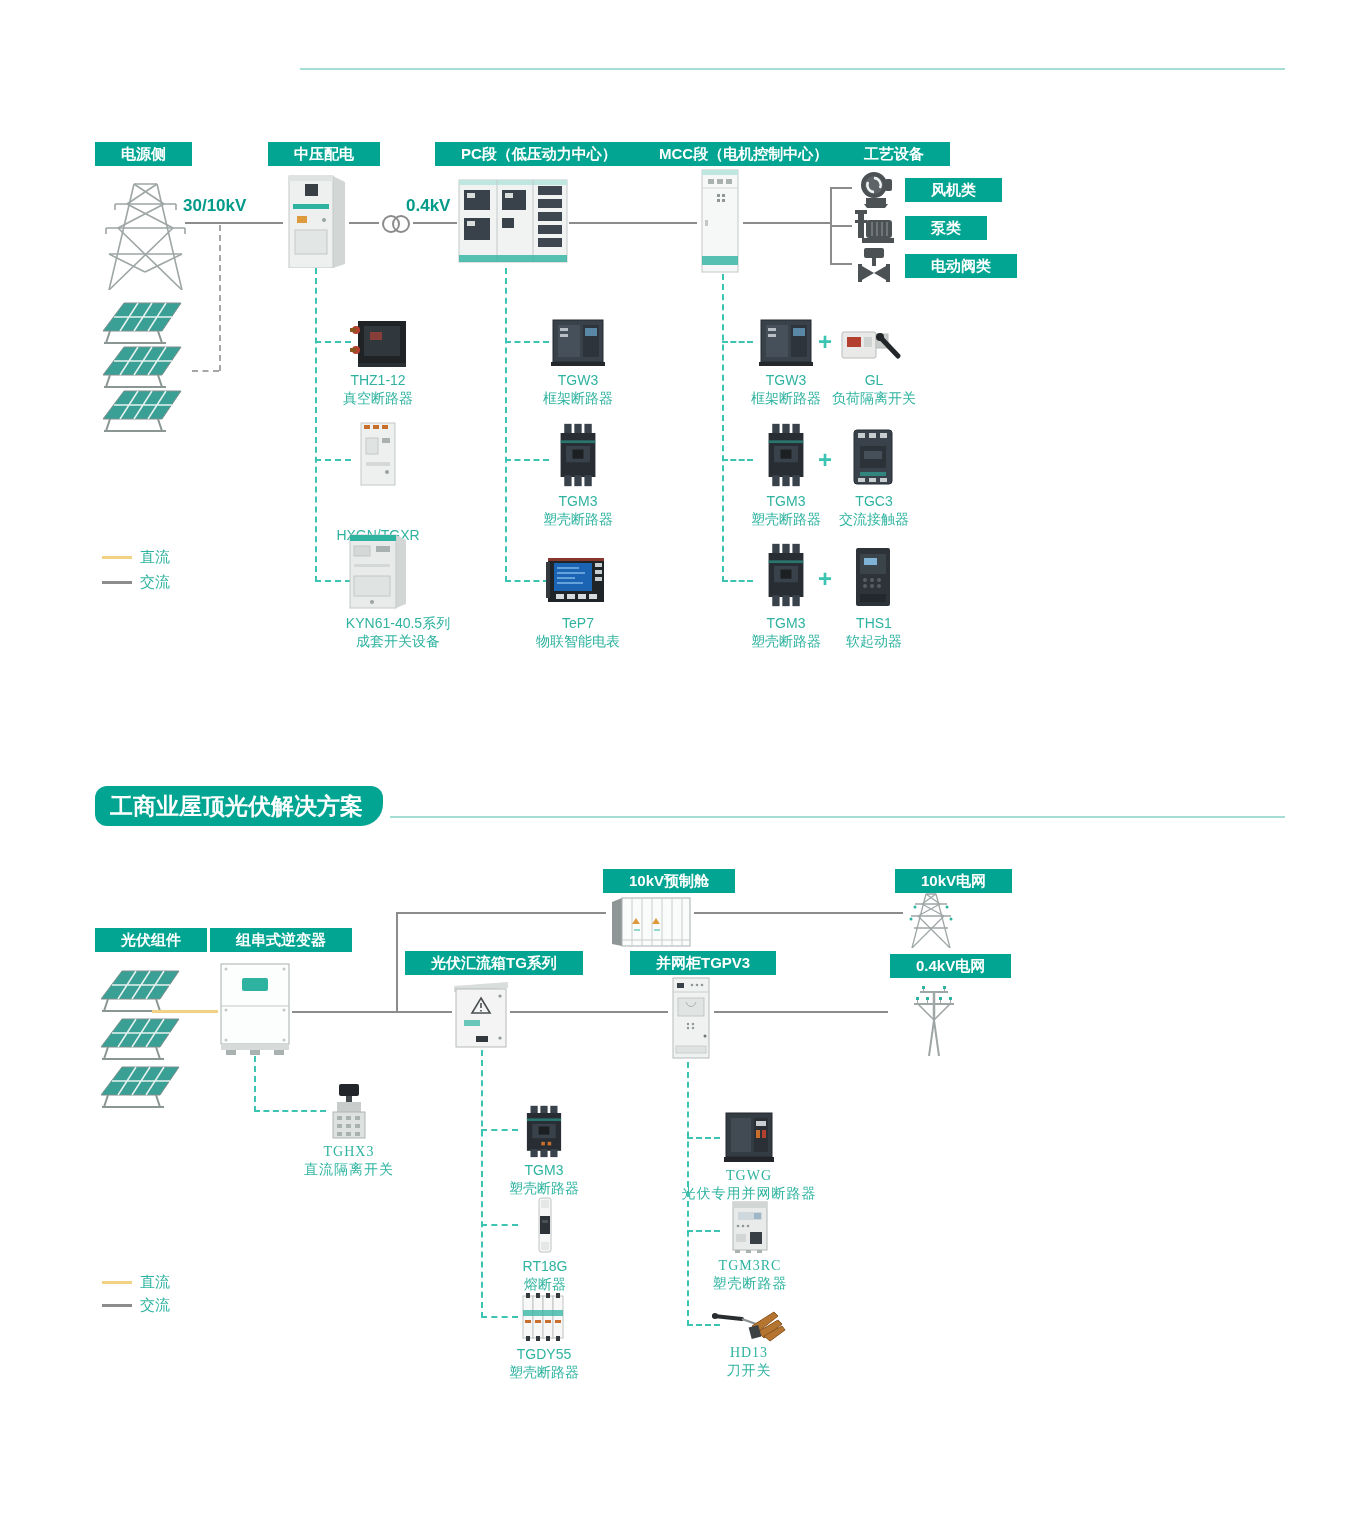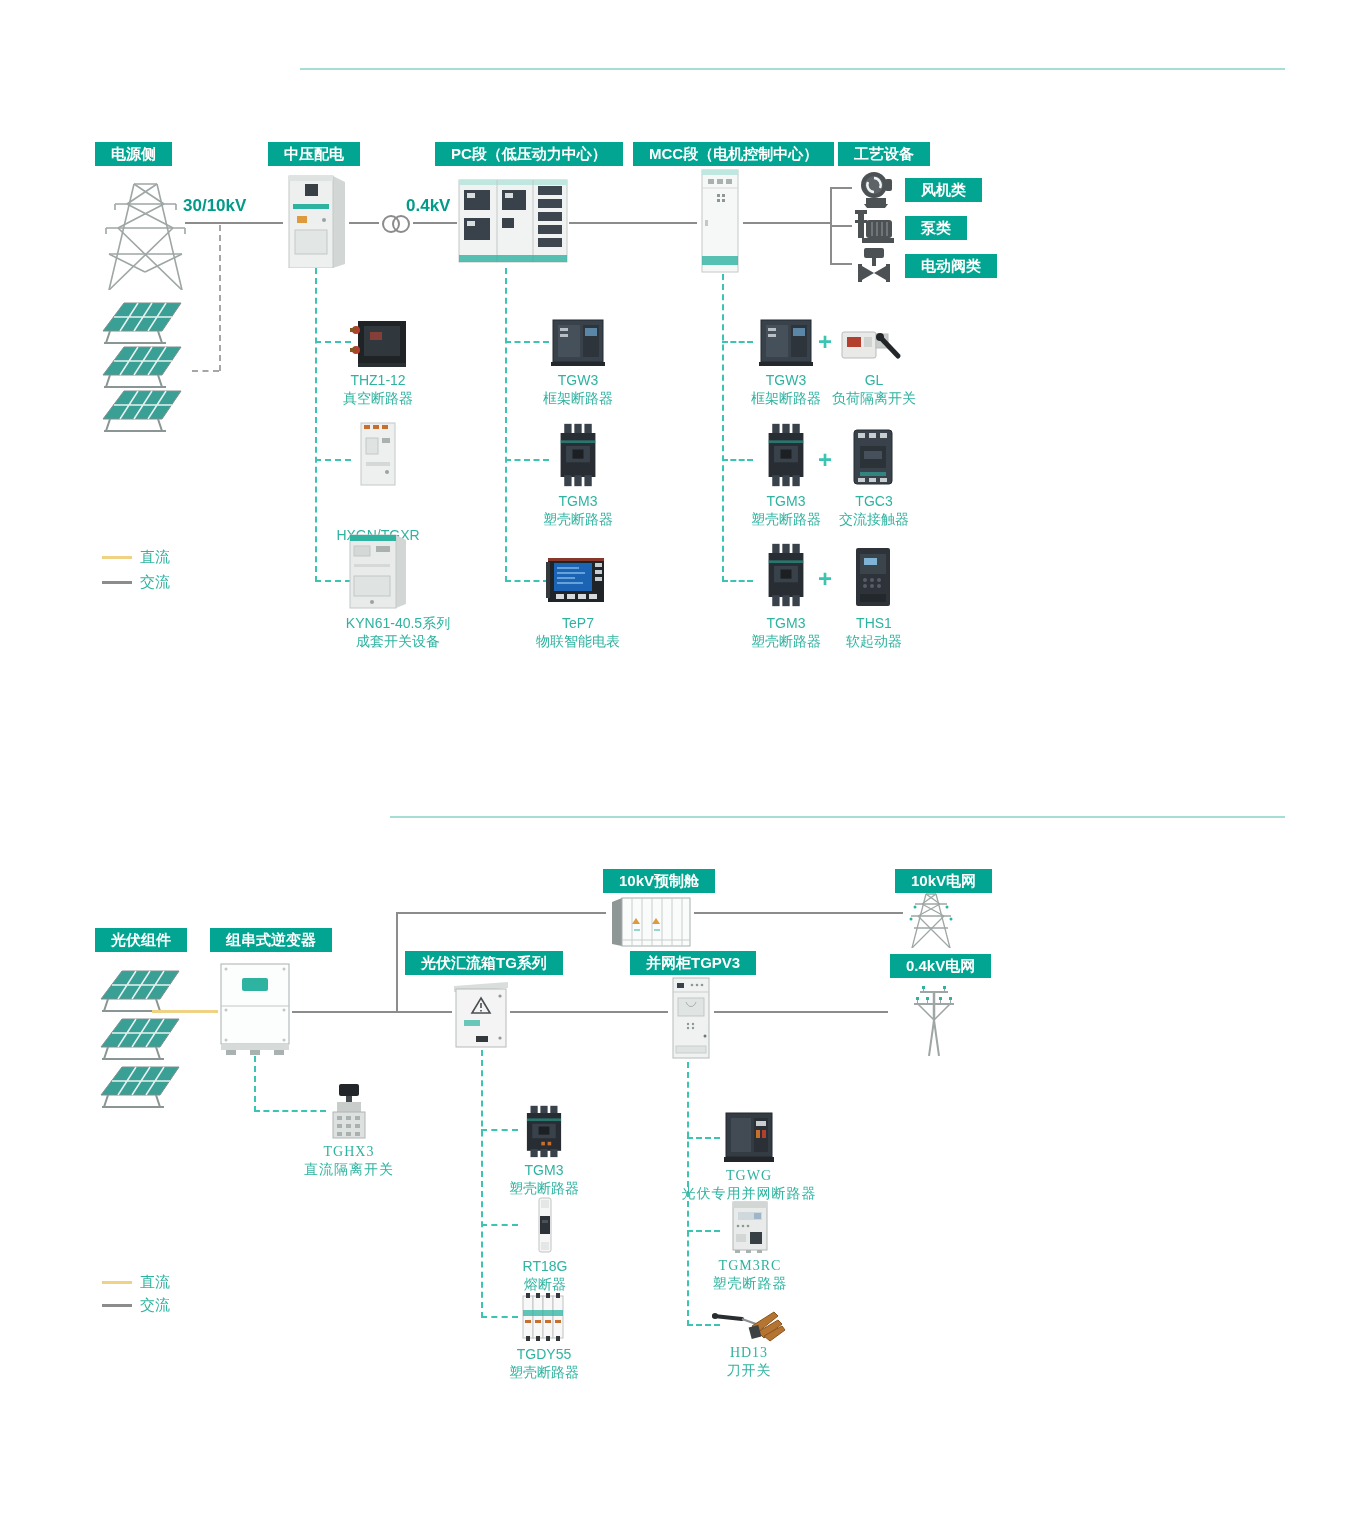--- a/index.html
+++ b/index.html
@@ -2,21 +2,21 @@
 <html><head>
 <meta charset="utf-8">
 <style>
   html,body{margin:0;padding:0;background:#fff;}
   .canvas{position:relative;width:1350px;height:1528px;background:#ffffff;overflow:hidden;
           font-family:"Liberation Sans","DejaVu Sans",sans-serif;}
   .sec-title{position:absolute;background:#02a592;color:#fff;font-weight:bold;font-size:23px;
              line-height:30px;padding:5px 20px 5px 15px;border-radius:12px 12px 22px 12px;white-space:nowrap;z-index:2;}
   .sec-rule{position:absolute;height:2px;background:#a5ded5;}
   .tag{position:absolute;background:#02a592;color:#fff;font-weight:bold;font-size:15px;
-       line-height:20px;padding:2px 16px;white-space:nowrap;z-index:2;}
+       line-height:20px;padding:2px 26px;white-space:nowrap;z-index:2;}
   .vlabel{position:absolute;color:#029a88;font-weight:bold;font-size:17px;white-space:nowrap;}
   .plabel{position:absolute;transform:translateX(-50%);text-align:center;color:#2fb3a0;
           font-size:14px;line-height:18px;white-space:nowrap;}
   .plabel.serif{font-family:"Liberation Serif","DejaVu Serif",serif;letter-spacing:1px;}
   .hline{position:absolute;height:2px;background:#8c8c8c;}
   .vline{position:absolute;width:2px;background:#8c8c8c;}
   .hdash-g{position:absolute;height:0;border-top:2px dashed #a6a6a6;}
   .vdash-g{position:absolute;width:0;border-left:2px dashed #a6a6a6;}
   .hdash-t{position:absolute;height:0;border-top:2px dashed #3cc4b2;}
   .vdash-t{position:absolute;width:0;border-left:2px dashed #3cc4b2;}
@@ -425,20 +425,21 @@
     <div>THS1</div>
     <div>软起动器</div>
   </div>
 
   <div class="legend-line" style="left:102px;top:556px;width:30px;background:#f0d285;"></div>
   <div class="legend-text" style="left:140px;top:548px;">直流</div>
   <div class="legend-line" style="left:102px;top:581px;width:30px;background:#8c8c8c;"></div>
   <div class="legend-text" style="left:140px;top:573px;">交流</div>
 
   <div class="sec-rule" style="left:390px;top:816px;width:895px;"></div>
+  <div class="sec-title" style="left:95px;top:786px;">工商业屋顶光伏解决方案</div>
 
   <div class="tag" style="left:95px;top:928px;">光伏组件</div>
   <div class="tag" style="left:210px;top:928px;">组串式逆变器</div>
   <div class="tag" style="left:405px;top:951px;">光伏汇流箱TG系列</div>
   <div class="tag" style="left:630px;top:951px;">并网柜TGPV3</div>
   <div class="tag" style="left:603px;top:869px;text-align:right;">10kV预制舱</div>
   <div class="tag" style="left:895px;top:869px;">10kV电网</div>
   <div class="tag" style="left:890px;top:954px;">0.4kV电网</div>
 
   <svg class="dev" style="left:98px;top:968px;width:85px;height:46px;" viewBox="0 0 85 46">

